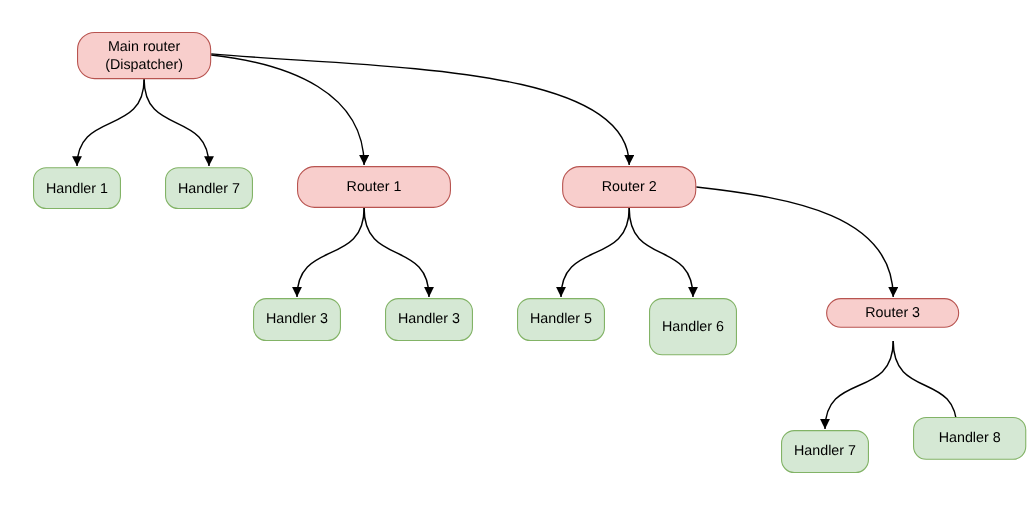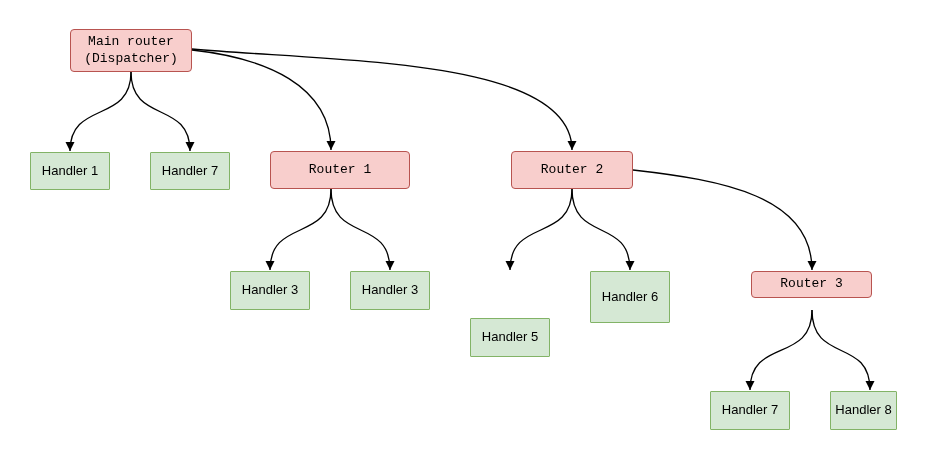--- a/index.html
+++ b/index.html
@@ -35,27 +35,26 @@
     justify-content: center;
     text-align: center;
     font-size: 13px;
     line-height: 1.25;
     color: #000000;
     white-space: pre-line;
   }
   .node.router {
     background: #f8cecc;
     border: 1.3px solid #b85450;
-    border-radius: 4px;
-    font-family: Liberation Mono, monospace;
+    border-radius: 16px;
   }
   .node.handler {
     background: #d5e8d4;
     border: 1.3px solid #82b366;
-    border-radius: 1px;
+    border-radius: 12px;
   }
 </style>
 </head>
 <body>
 
 <div class="canvas">
 
   <svg class="edges" viewBox="0 0 941 461" xmlns="http://www.w3.org/2000/svg">
     <defs>
       <marker id="arrow" markerUnits="userSpaceOnUse" markerWidth="10" markerHeight="10" refX="9" refY="4.5" orient="auto">
@@ -83,23 +82,23 @@
   <div class="node handler" style="left:150px; top:152px; width:80px; height:38px;">Handler 7</div>
 
   <div class="node router" style="left:270px; top:151px; width:140px; height:38px;">Router 1</div>
 
   <div class="node router" style="left:511px; top:151px; width:122px; height:38px;">Router 2</div>
 
   <div class="node handler" style="left:230px; top:271px; width:80px; height:39px;">Handler 3</div>
 
   <div class="node handler" style="left:350px; top:271px; width:80px; height:39px;">Handler 3</div>
 
-  <div class="node handler" style="left:470px; top:271px; width:80px; height:39px;margin-top:47px;">Handler 5</div>
+  <div class="node handler" style="left:470px; top:271px; width:80px; height:39px;">Handler 5</div>
 
   <div class="node handler" style="left:590px; top:271px; width:80px; height:52px;">Handler 6</div>
 
   <div class="node router" style="left:751px; top:271px; width:121px; height:27px;">Router 3</div>
 
   <div class="node handler" style="left:710px; top:391px; width:80px; height:39px;">Handler 7</div>
 
-  <div class="node handler" style="left:830px; top:391px; width:67px; height:39px;">Handler 8</div>
+  <div class="node handler" style="left:830px; top:379px; width:103px; height:39px;">Handler 8</div>
 
 </div>
 
 </body></html>

